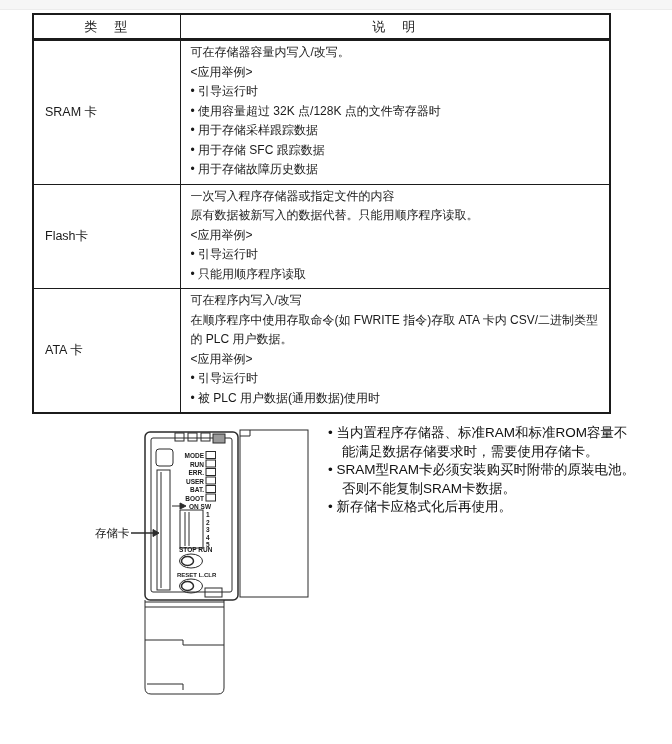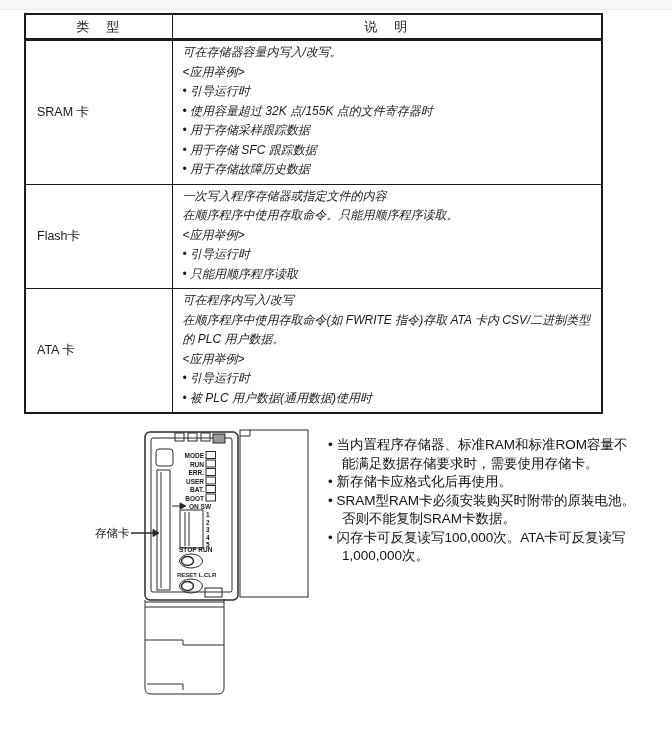--- a/index.html
+++ b/index.html
@@ -6,40 +6,40 @@
   .page {
     position:relative; width:672px; height:744px; background:#ffffff;
     font-family:"Liberation Sans", sans-serif; color:#1a1a1a; overflow:hidden;
   }
   .top-strip {
     position:absolute; left:0; top:0; width:672px; height:9px;
     background:#f6f6f6; border-bottom:1px solid #ececec;
   }
   
   table.spec {
-    position:absolute; left:24px; top:13px; width:577px;
+    position:absolute; left:32px; top:13px; width:577px;
     border-collapse:collapse; table-layout:fixed;
     border:2.5px solid #1b1b1b;
   }
   table.spec th, table.spec td { border:1.5px solid #1b1b1b; }
   table.spec th {
     height:23px; font-weight:normal; font-size:13px; letter-spacing:2px;
     text-align:center; border-bottom:3px solid #1b1b1b; padding:0;
   }
   td.type-cell {
     width:147px; vertical-align:middle; padding:0 4px 0 11px;
     font-size:12.5px;
   }
-  td.desc-cell { vertical-align:top; padding:2px 8px 4px 10px; overflow:hidden;font-style:italic; }
+  td.desc-cell { vertical-align:top; padding:2px 8px 4px 10px; overflow:hidden; }
   .desc-line { font-size:12px; line-height:19.5px; }
   
   .module-svg { position:absolute; left:55px; top:420px; }
   .notes {
     position:absolute; left:328px; top:424px; width:338px;
-    font-size:13.5px; line-height:18.5px;margin-top:12px;
+    font-size:13.5px; line-height:18.5px;
   }
   .note-item {
     white-space:pre-wrap; padding-left:14px; text-indent:-14px;
     margin:0 0 0 0; color:#111;
   }
   svg text { fill:#181818; }
 </style>
 </head>
 <body>
 
@@ -55,31 +55,31 @@
         <tr>
       <th>类　型</th>
       <th>说　明</th>
     </tr>
     <tr style="height:142px;">
       <td class="type-cell">SRAM 卡</td>
       <td class="desc-cell">
         <div class="desc-line">可在存储器容量内写入/改写。</div>
         <div class="desc-line">&lt;应用举例&gt;</div>
         <div class="desc-line">• 引导运行时</div>
-        <div class="desc-line">• 使用容量超过 32K 点/155K 点的文件寄存器时</div>
+        <div class="desc-line">• 使用容量超过 32K 点/128K 点的文件寄存器时</div>
         <div class="desc-line">• 用于存储采样跟踪数据</div>
         <div class="desc-line">• 用于存储 SFC 跟踪数据</div>
         <div class="desc-line">• 用于存储故障历史数据</div>
       </td>
     </tr>
     <tr style="height:98px;">
       <td class="type-cell">Flash卡</td>
       <td class="desc-cell">
         <div class="desc-line">一次写入程序存储器或指定文件的内容</div>
-        <div class="desc-line">在顺序程序中使用存取命令。只能用顺序程序读取。</div>
+        <div class="desc-line">原有数据被新写入的数据代替。只能用顺序程序读取。</div>
         <div class="desc-line">&lt;应用举例&gt;</div>
         <div class="desc-line">• 引导运行时</div>
         <div class="desc-line">• 只能用顺序程序读取</div>
       </td>
     </tr>
     <tr style="height:117px;">
       <td class="type-cell">ATA 卡</td>
       <td class="desc-cell">
         <div class="desc-line">可在程序内写入/改写</div>
         <div class="desc-line">在顺序程序中使用存取命令(如 FWRITE 指令)存取 ATA 卡内 CSV/二进制类型的 PLC 用户数据。</div>
@@ -155,19 +155,17 @@
     <text x="151" y="112" font-size="6.5" font-weight="bold">3</text>
     <text x="151" y="119.5" font-size="6.5" font-weight="bold">4</text>
     <text x="151" y="127" font-size="6.5" font-weight="bold">5</text>
     <text x="124" y="132" font-size="6.5" font-weight="bold">STOP RUN</text>
     <text x="122" y="157" font-size="6" font-weight="bold">RESET L.CLR</text>
   </svg>
 
   <div class="notes">
     <div class="note-item">• 当内置程序存储器、标准RAM和标准ROM容量不
 能满足数据存储要求时，需要使用存储卡。</div>
-    <div class="note-item">• 新存储卡应格式化后再使用。</div>
     <div class="note-item">• SRAM型RAM卡必须安装购买时附带的原装电池。
 否则不能复制SRAM卡数据。</div>
-    <div class="note-item">• 闪存卡可反复读写100,000次。ATA卡可反复读写
-1,000,000次。</div>
+    <div class="note-item">• 新存储卡应格式化后再使用。</div>
   </div>
 </div>
 
 </body></html>

